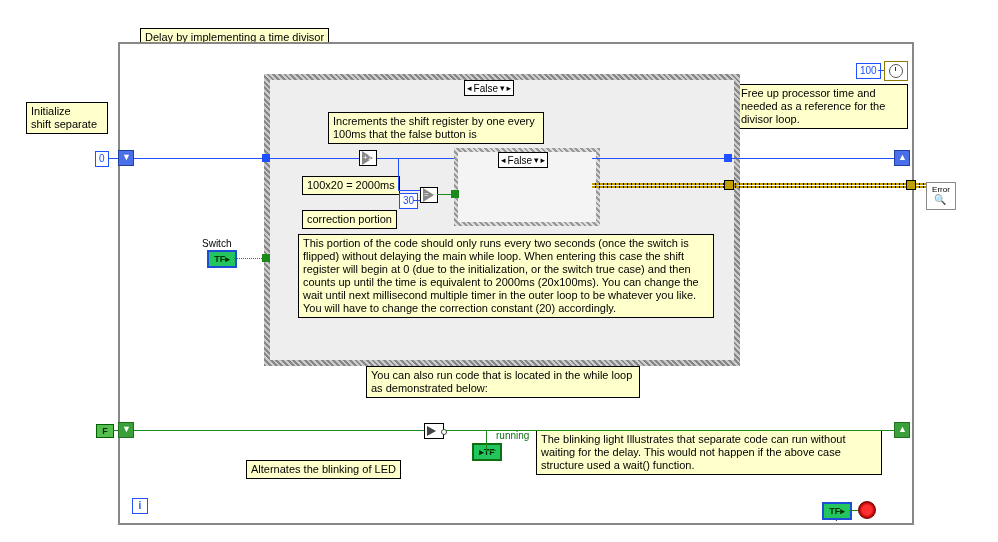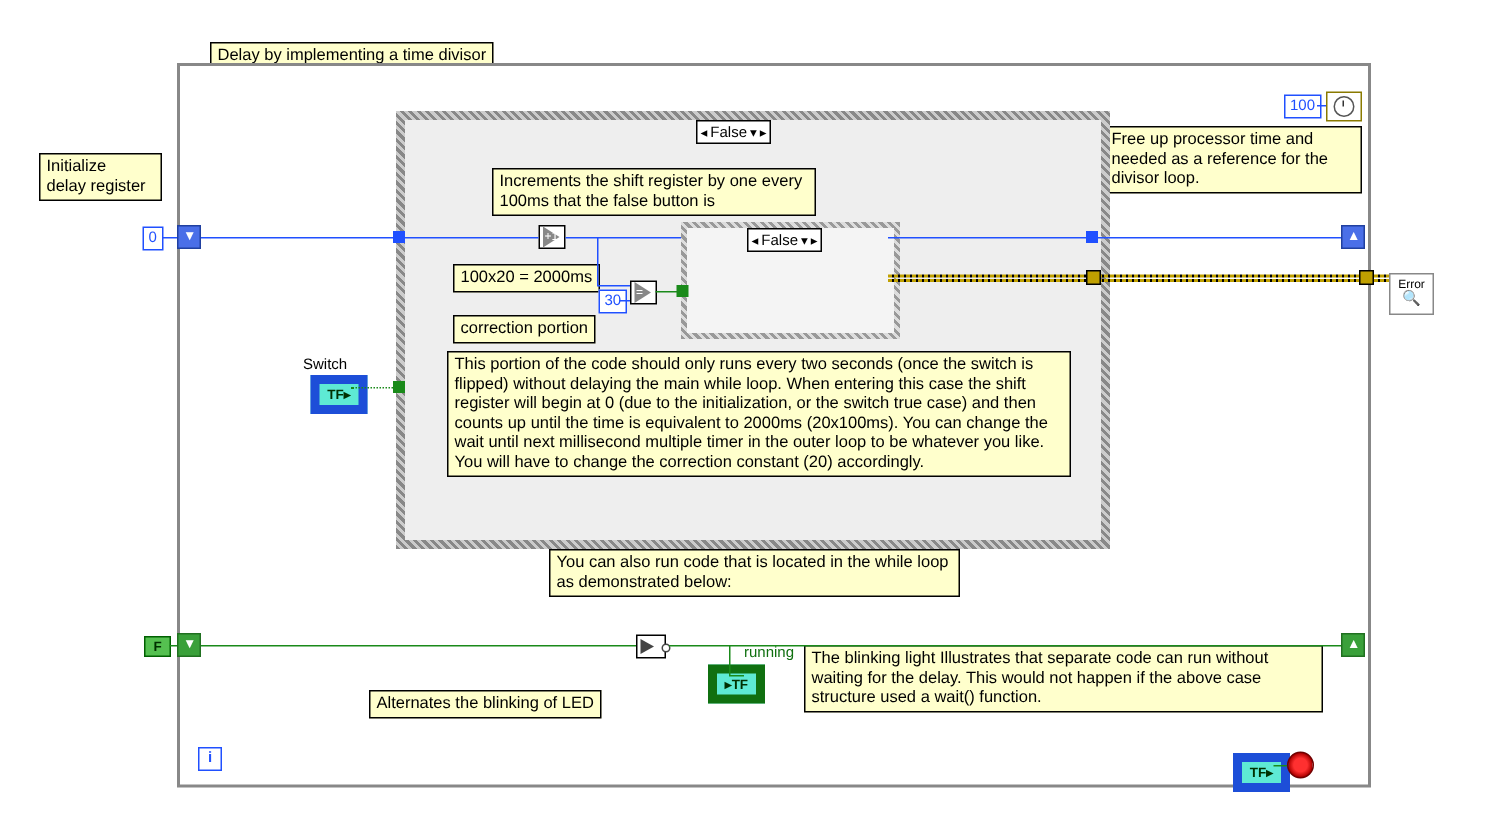--- a/index.html
+++ b/index.html
@@ -59,22 +59,22 @@
     background: #fff;
     font-size: 10px;
     padding: 0 3px;
     height: 14px;
     line-height: 14px;
   }
   .tf-box {
     position: absolute;
     width: 26px;
     height: 14px;
-    border: 6px solid #1d4ed8;
-    background: #5eead4;
+    border: 2px solid #1d4ed8;
+    background: #22c55e;
     color: #003000;
     font-size: 9px;
     font-weight: bold;
     text-align: center;
     line-height: 14px;
   }
   .bool-const {
     position: absolute;
     border: 1px solid #006000;
     background: #55c050;
@@ -178,21 +178,21 @@
     content:"";position:absolute;right:-4px;top:5px;
     width:4px;height:4px;border:1px solid #444;border-radius:50%;background:#fff;
   }
 </style>
 </head>
 <body>
 
 <div class="yellow-box" style="left:140px;top:28px;">Delay by implementing a time divisor</div>
 
 <div class="yellow-box" style="left:26px;top:102px;width:72px;white-space:pre-line;">Initialize
-delay register</div>
+shift separate</div>
 
 <div class="while-loop" style="left:118px;top:42px;width:792px;height:479px;"></div>
 
 <div class="num-const" style="left:95px;top:151px;">0</div>
 
 <div class="wire-blue" style="left:108px;top:158px;width:10px;height:1px;"></div>
 
 <div class="shift-reg-left" style="left:118px;top:150px;"></div>
 <div class="shift-reg-right" style="left:894px;top:150px;"></div>
 

